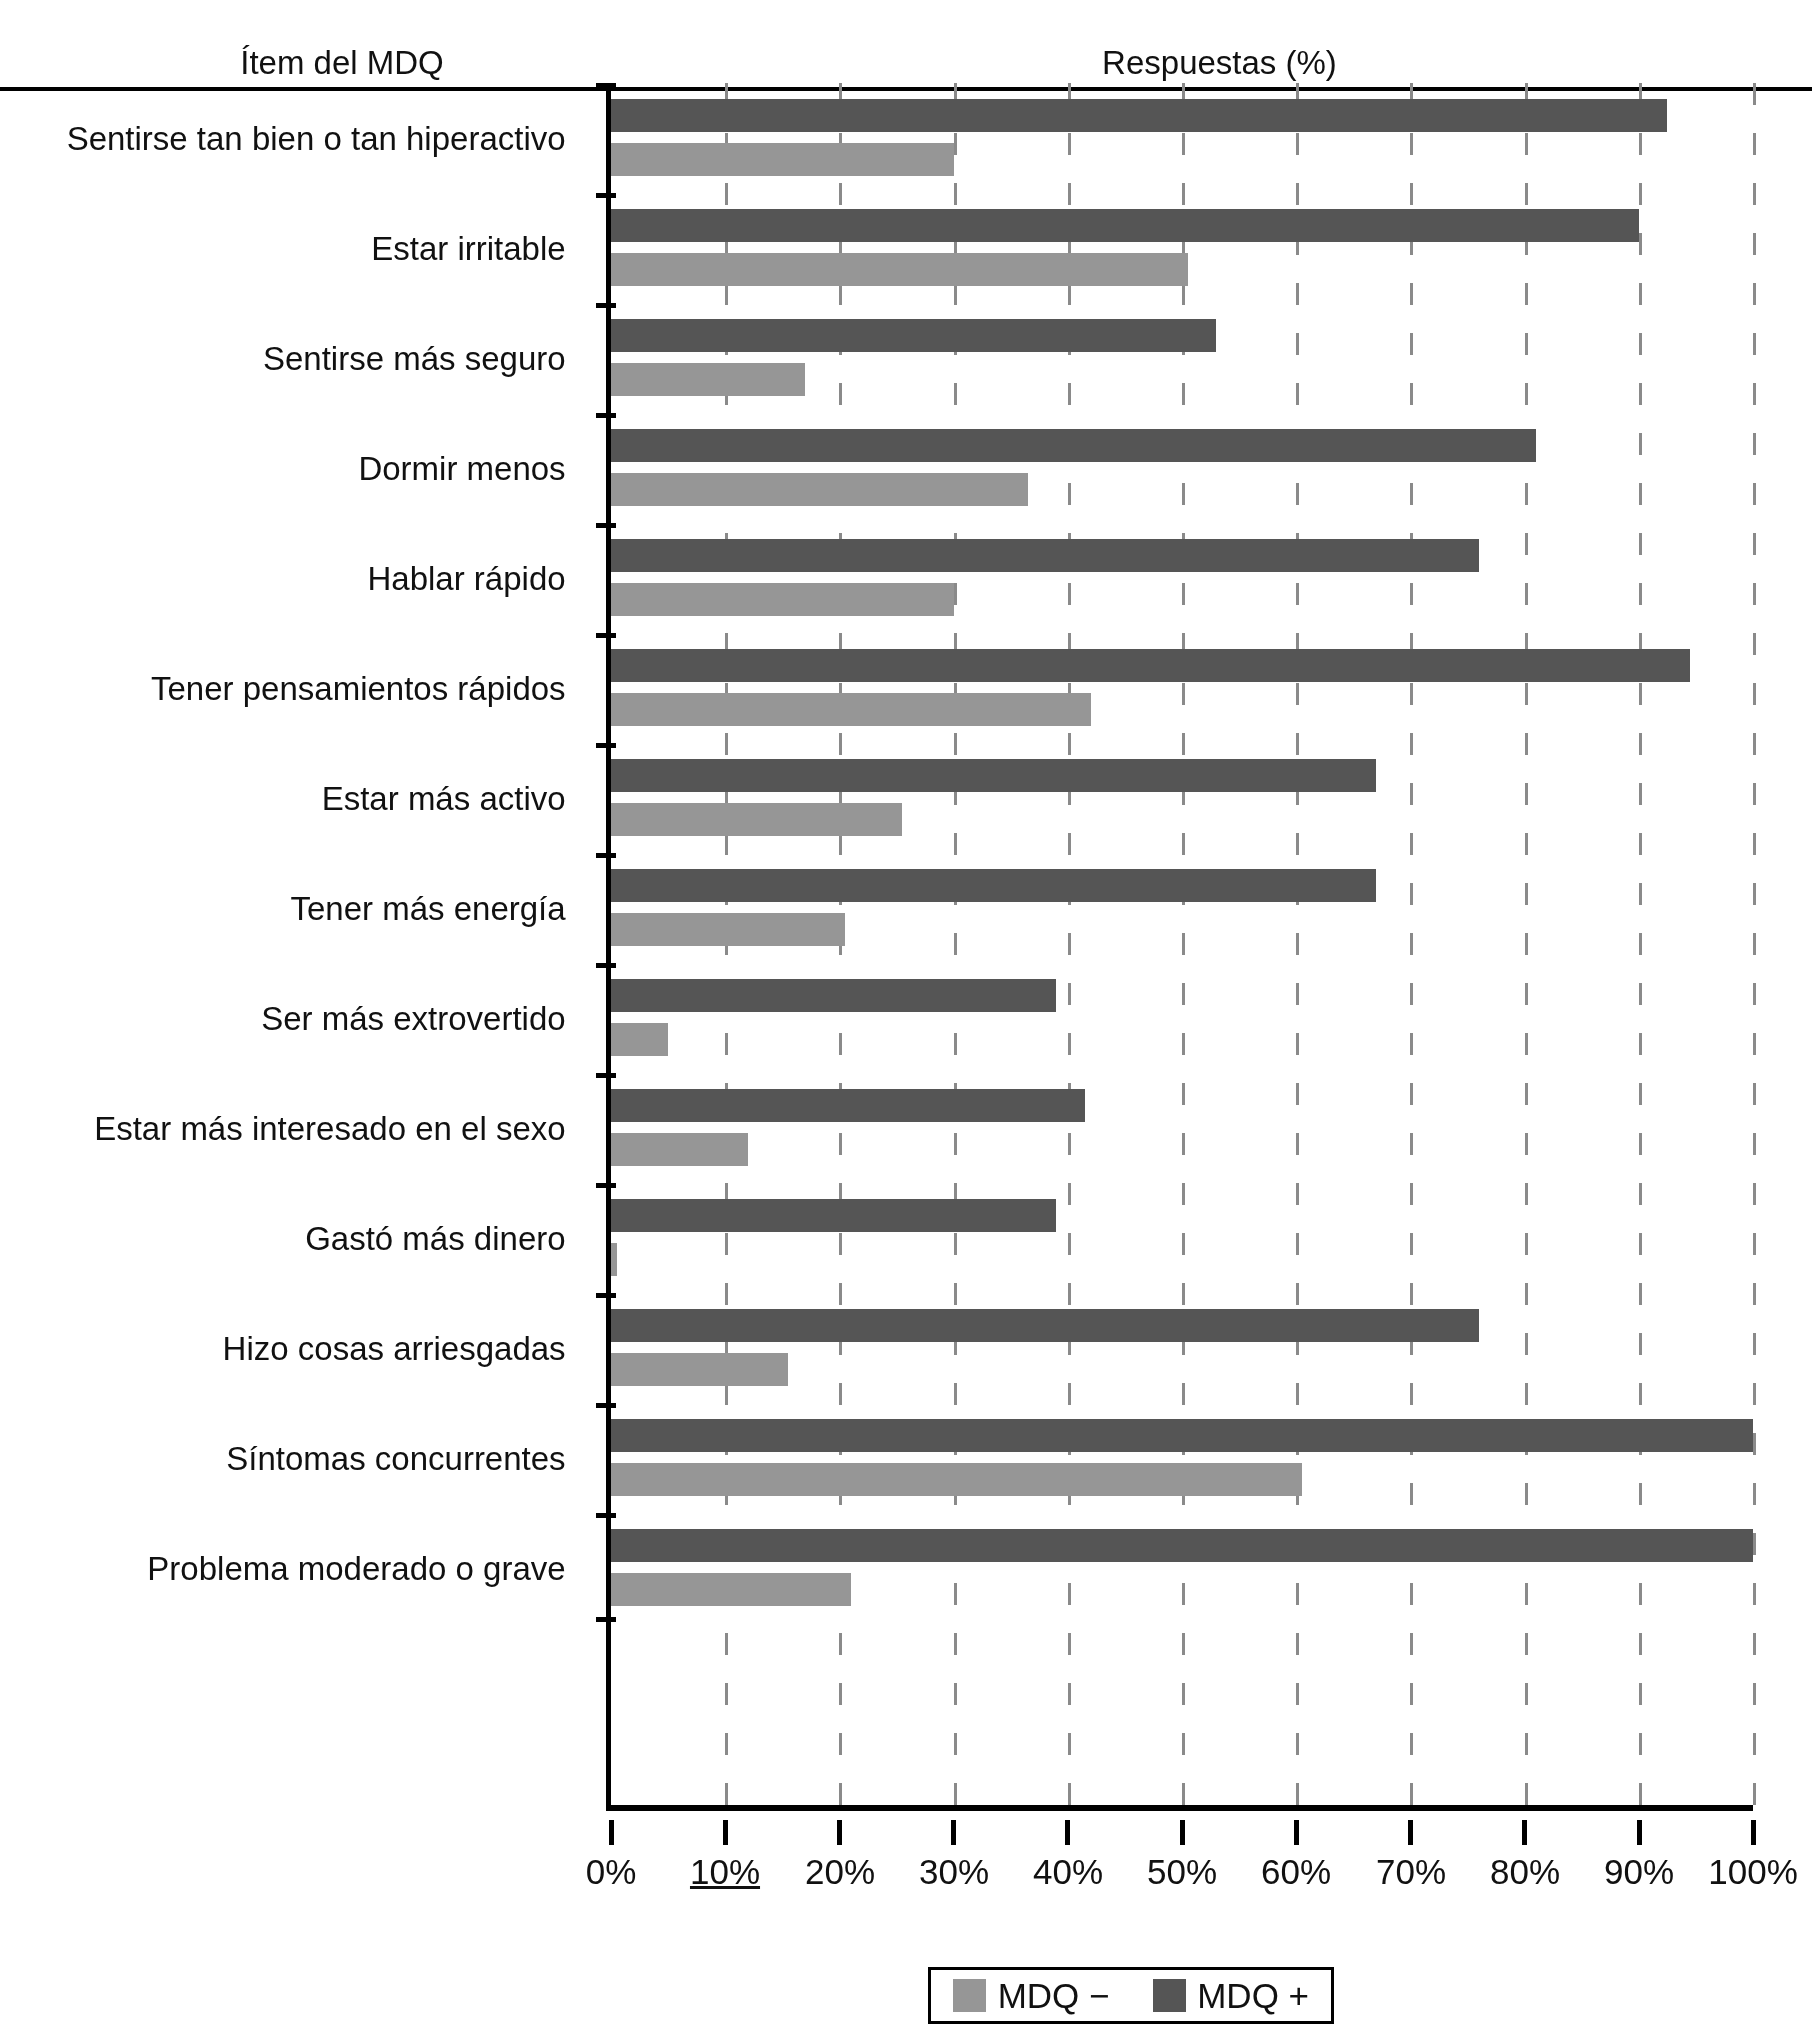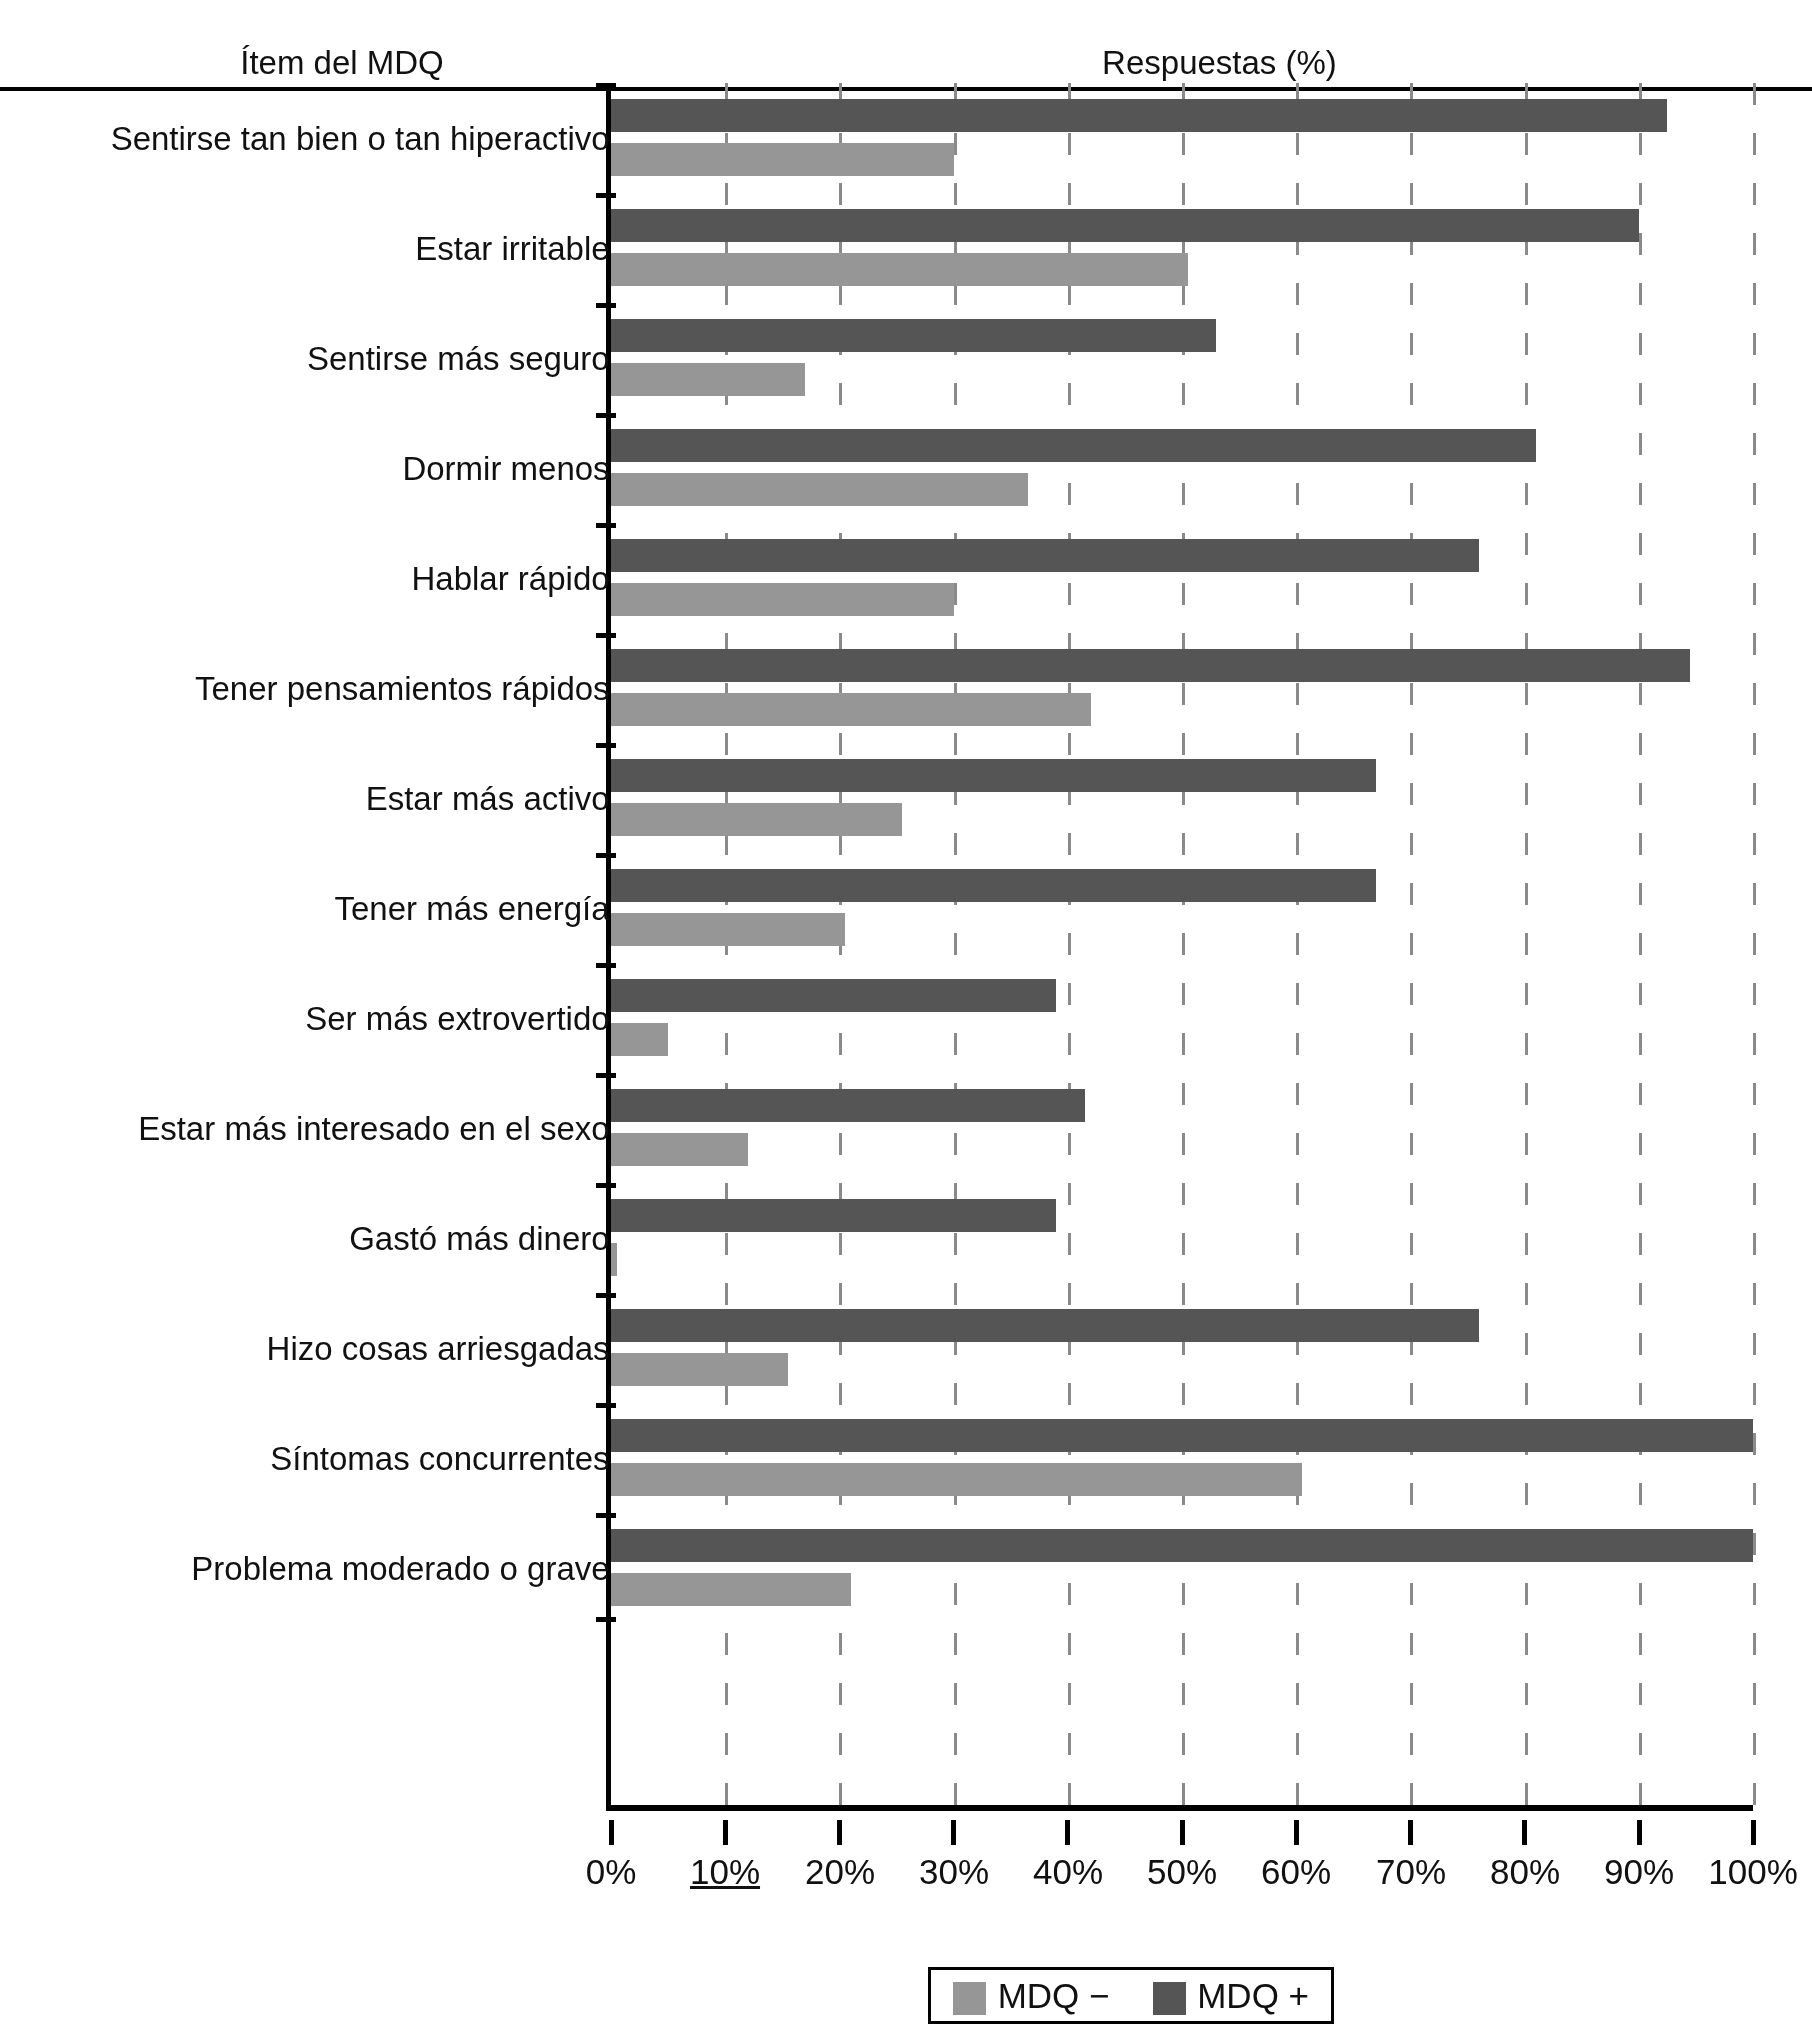--- a/index.html
+++ b/index.html
@@ -86,21 +86,20 @@
     width:584px; height:110px;
     display:flex;
     align-items:center;
     justify-content:flex-end;
     font-size:33px;
     line-height:37px;
     white-space:nowrap;
     color:#111;
     padding-right:18.4px;
     box-sizing:border-box;
-    margin-left:44px;
   }
   .row-bars{
     position:absolute;
     left:611px; top:0;
     width:1169px; height:110px;
   }
   .bar{
     position:absolute;
     height:33px;
     left:0;
@@ -171,21 +170,21 @@
     border:3.3px solid #000;
     background:#fff;
     padding:6.7px 22px;
     display:flex;
     align-items:center;
     gap:43px;
     box-sizing:border-box;
   }
   .legend-item{
     display:flex;
-    align-items:flex-end;
+    align-items:center;
     gap:11.7px;
   }
   .legend-swatch{
     width:33px; height:33px;
     display:inline-block;
   }
   .legend-swatch.minus{ background:#969696; }
   .legend-swatch.plus{ background:#555555; }
   .legend-text{
     font-size:35px;

